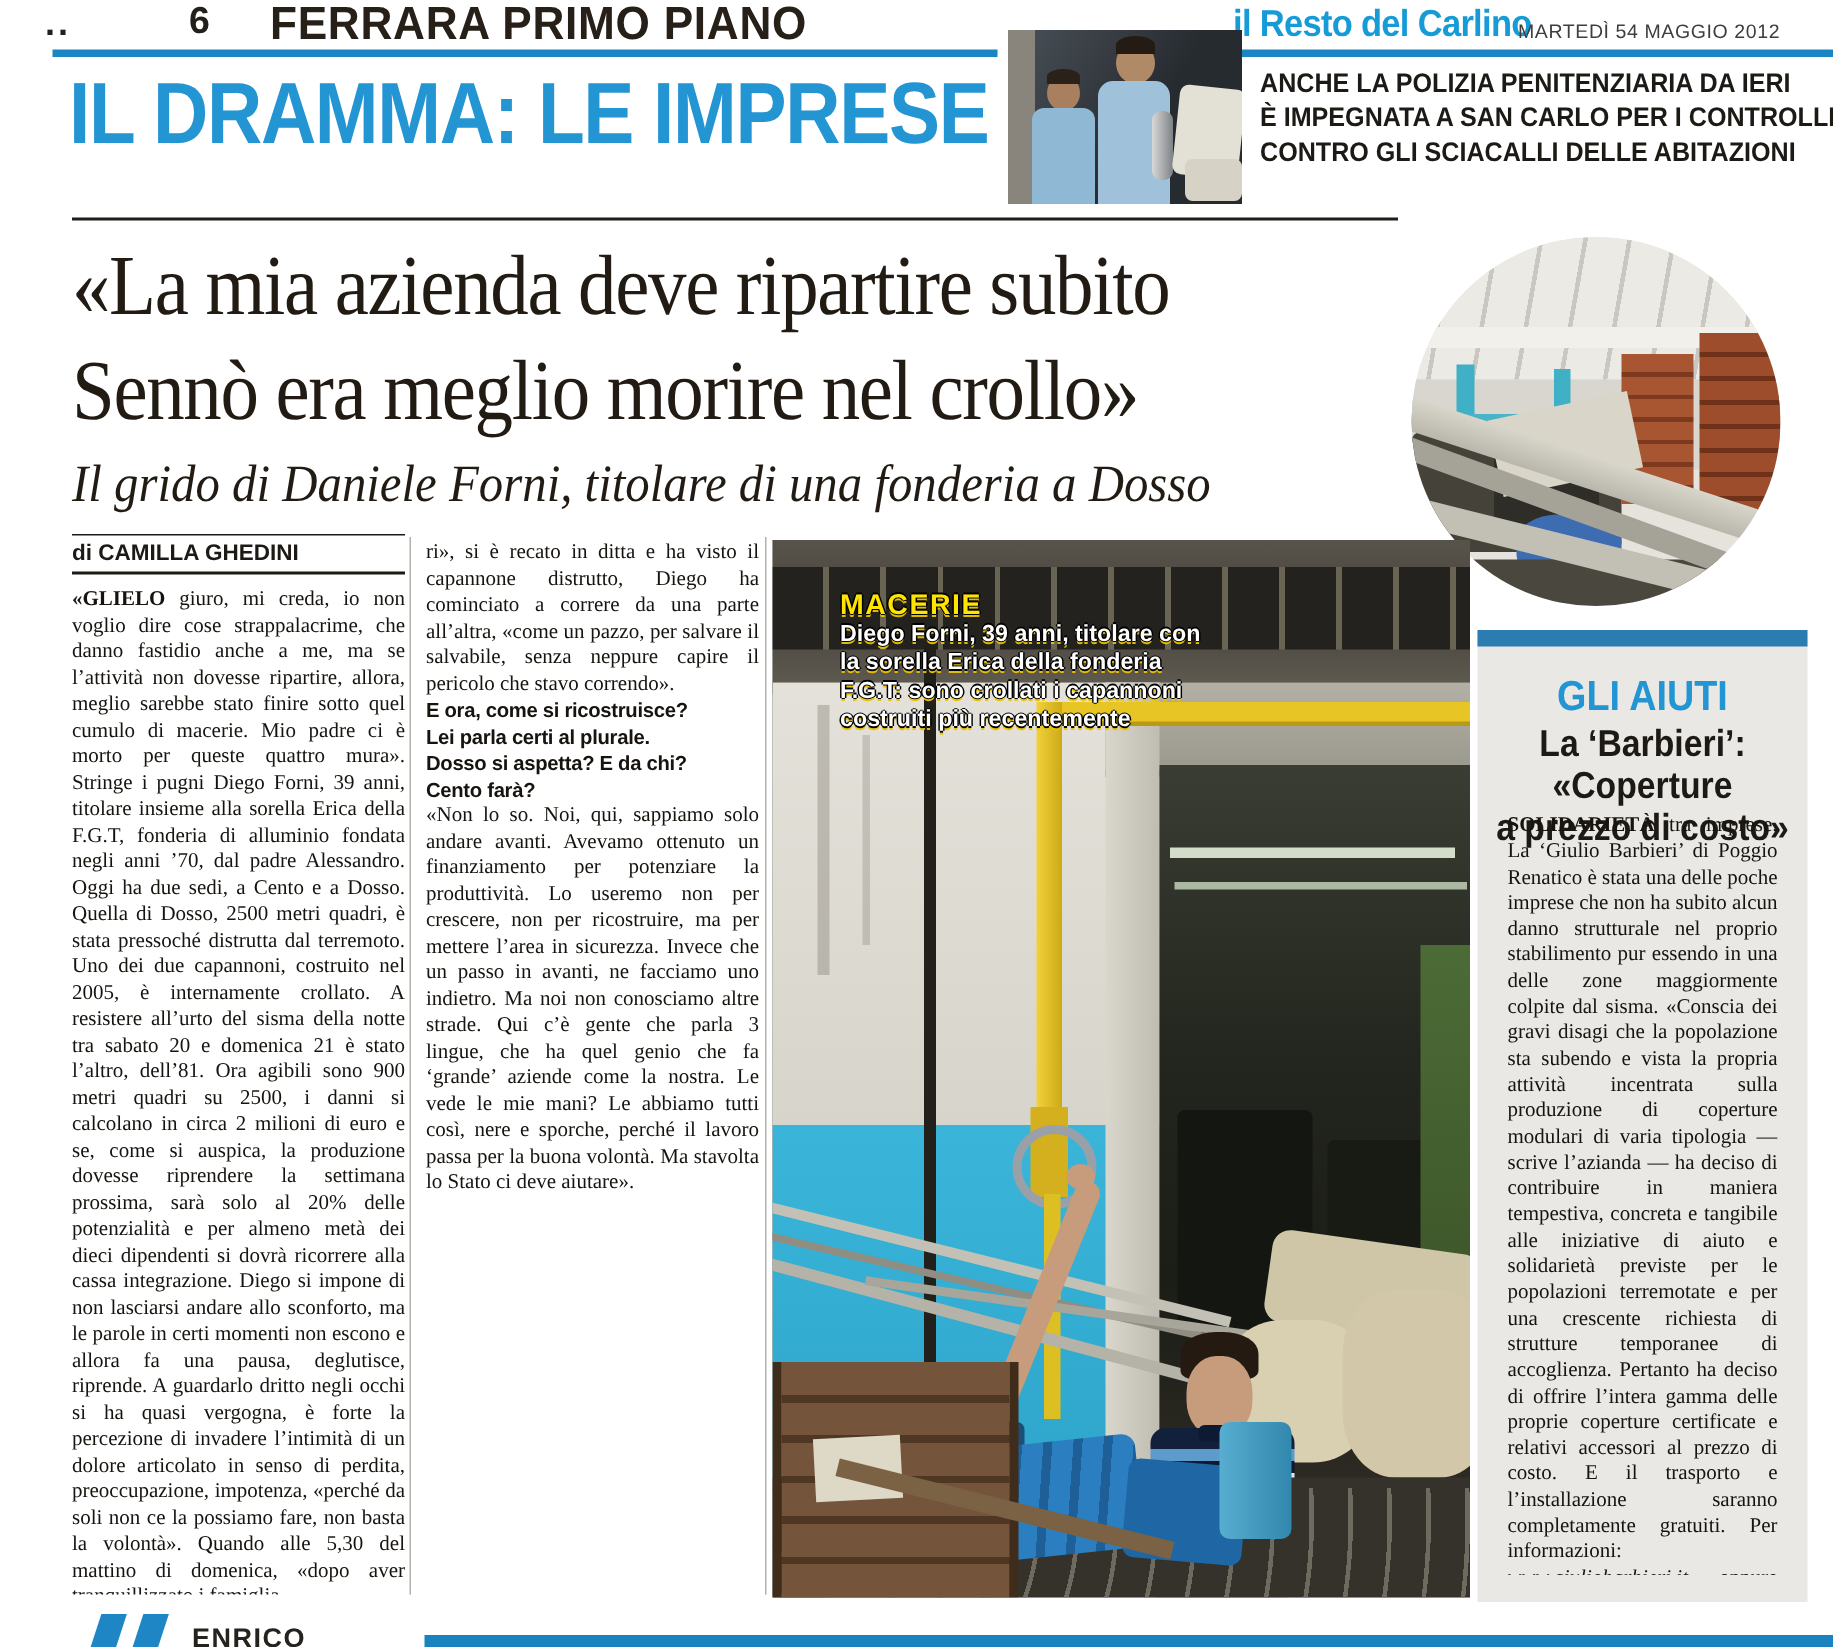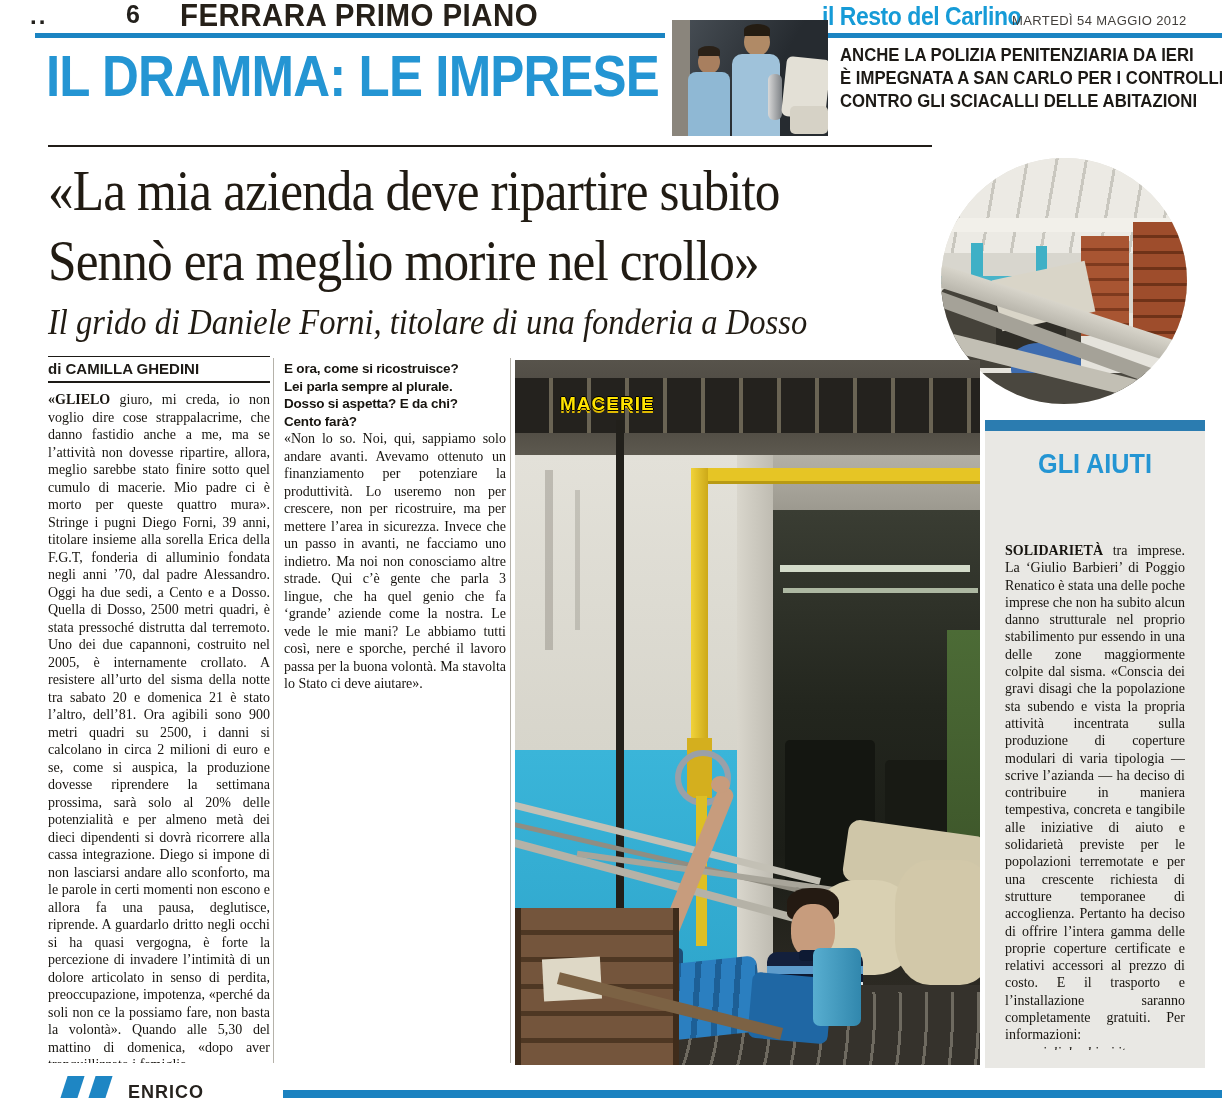--- a/index.html
+++ b/index.html
@@ -109,22 +109,23 @@
   <div class="abs byline sans">di CAMILLA GHEDINI</div>
   <div class="abs rule-k" style="left:48px;top:381px;width:222px;height:2px;"></div>
 
   <div class="abs bodycol" style="left:48px;top:391px;width:222px;height:672px;">
     <p><b>«GLIELO</b><span> giuro, mi creda, io non voglio dire cose strappalacrime, che danno fastidio anche a me, ma se l’attività non dovesse ripartire, allora, meglio sarebbe stato finire sotto quel cumulo di macerie. Mio padre ci è morto per queste quattro mura». Stringe i pugni Diego Forni, 39 anni, titolare insieme alla sorella Erica della F.G.T, fonderia di alluminio fondata negli anni ’70, dal padre Alessandro. Oggi ha due sedi, a Cento e a Dosso. Quella di Dosso, 2500 metri quadri, è stata pressoché distrutta dal terremoto. Uno dei due capannoni, costruito nel 2005, è internamente crollato. A resistere all’urto del sisma della notte tra sabato 20 e domenica 21 è stato l’altro, dell’81. Ora agibili sono 900 metri quadri su 2500, i danni si calcolano in circa 2 milioni di euro e se, come si auspica, la produzione dovesse riprendere la settimana prossima, sarà solo al 20% delle potenzialità e per almeno metà dei dieci dipendenti si dovrà ricorrere alla cassa integrazione. Diego si impone di non lasciarsi andare allo sconforto, ma le parole in certi momenti non escono e allora fa una pausa, deglutisce, riprende. A guardarlo dritto negli occhi si ha quasi vergogna, è forte la percezione di invadere l’intimità di un dolore articolato in senso di perdita, preoccupazione, impotenza, «perché da soli non ce la possiamo fare, non basta la volontà». Quando alle 5,30 del mattino di domenica, «dopo aver tranquillizzato i famiglia-</span></p>
   </div>
 
   <div class="abs vdiv" style="left:273px;top:358px;height:705px;"></div>
 
   <div class="abs bodycol" style="left:284px;top:360px;width:222px;height:703px;">
+    <p>ri», si è recato in ditta e ha visto il capannone distrutto, Diego ha cominciato a correre da una parte all’altra, «come un pazzo, per salvare il salvabile, senza neppure capire il pericolo che stavo correndo».</p>
     <p class="q">E ora, come si ricostruisce?</p>
-    <p class="q">Lei parla sempre al plurale.</p>
+    <p class="q">Lei parla certi al plurale.</p>
     <p class="q">Dosso si aspetta? E da chi?</p>
     <p class="q">Cento farà?</p>
     <p>«Non lo so. Noi, qui, sappiamo solo andare avanti. Avevamo ottenuto un finanziamento per potenziare la produttività. Lo useremo non per crescere, non per ricostruire, ma per mettere l’area in sicurezza. Invece che un passo in avanti, ne facciamo uno indietro. Ma noi non conosciamo altre strade. Qui c’è gente che parla 3 lingue, che ha quel genio che fa ‘grande’ aziende come la nostra. Le vede le mie mani? Le abbiamo tutti così, nere e sporche, perché il lavoro passa per la buona volontà. Ma stavolta lo Stato ci deve aiutare».</p>
   </div>
 
   <div class="abs vdiv" style="left:510px;top:358px;height:705px;"></div>
 
   <div class="abs photo">
 
     <div class="abs" style="left:0;top:0;width:465px;height:95px;background:linear-gradient(180deg,#57534b 0%,#49453e 55%,#5d594f 100%);border-bottom:8px solid #3a372f;"></div>
@@ -179,26 +180,32 @@
     <div class="abs" style="left:298px;top:588px;width:48px;height:78px;background:linear-gradient(90deg,#58aed0,#3187ad);border-radius:7px;"></div>
     <div class="abs" style="left:52px;top:618px;width:62px;height:72px;background:linear-gradient(90deg,#e6e2d8,#c9c5ba);border-radius:5px;"></div>
     <div class="abs" style="left:52px;top:612px;width:62px;height:14px;background:#efece4;border-radius:50%;"></div>
 
     <div class="abs" style="left:0;top:548px;width:152px;height:157px;background:repeating-linear-gradient(180deg,#74553c 0 22px,#4e3723 22px 27px);border-left:6px solid #3f2c1b;border-right:6px solid #3f2c1b;"></div>
     <div class="abs" style="left:28px;top:598px;width:58px;height:42px;background:#ded8c6;transform:rotate(-3deg);"></div>
     <div class="abs" style="left:40px;top:640px;width:230px;height:12px;background:#7c6244;transform:rotate(14deg);"></div>
 
     <div class="abs caption">
       <div class="cap-title">MACERIE</div>
+      <div>Diego Forni, 39 anni, titolare con la sorella Erica della fonderia F.G.T: sono crollati i capannoni costruiti più recentemente</div>
     </div>
   </div>
 
   <div class="abs sidebar">
     <div class="abs sb-bar"></div>
     <div class="abs sb-kicker condc">GLI AIUTI</div>
+    <div class="abs sb-title">
+      <div class="condc">La ‘Barbieri’:</div>
+      <div class="condc">«Coperture</div>
+      <div class="condc">a prezzo di costo»</div>
+    </div>
     <div class="abs sb-body">
       <b>SOLIDARIETÀ</b><span> tra imprese. La ‘Giulio Barbieri’ di Poggio Renatico è stata una delle poche imprese che non ha subito alcun danno strutturale nel proprio stabilimento pur essendo in una delle zone maggiormente colpite dal sisma. «Conscia dei gravi disagi che la popolazione sta subendo e vista la propria attività incentrata sulla produzione di coperture modulari di varia tipologia — scrive l’azianda — ha deciso di contribuire in maniera tempestiva, concreta e tangibile alle iniziative di aiuto e solidarietà previste per le popolazioni terremotate e per una crescente richiesta di strutture temporanee di accoglienza. Pertanto ha deciso di offrire l’intera gamma delle proprie coperture certificate e relativi accessori al prezzo di costo. E il trasporto e l’installazione saranno completamente gratuiti. Per informazioni: </span><i>www.giuliobarbieri.it</i><span> oppure tel. 0532 821511.</span>
     </div>
   </div>
 
   <div class="abs quote-mark" style="left:64px;top:1076px;"></div>
   <div class="abs quote-mark" style="left:92px;top:1076px;"></div>
   <div class="abs footer-name">ENRICO</div>
   <div class="abs bottom-bar"></div>
 

